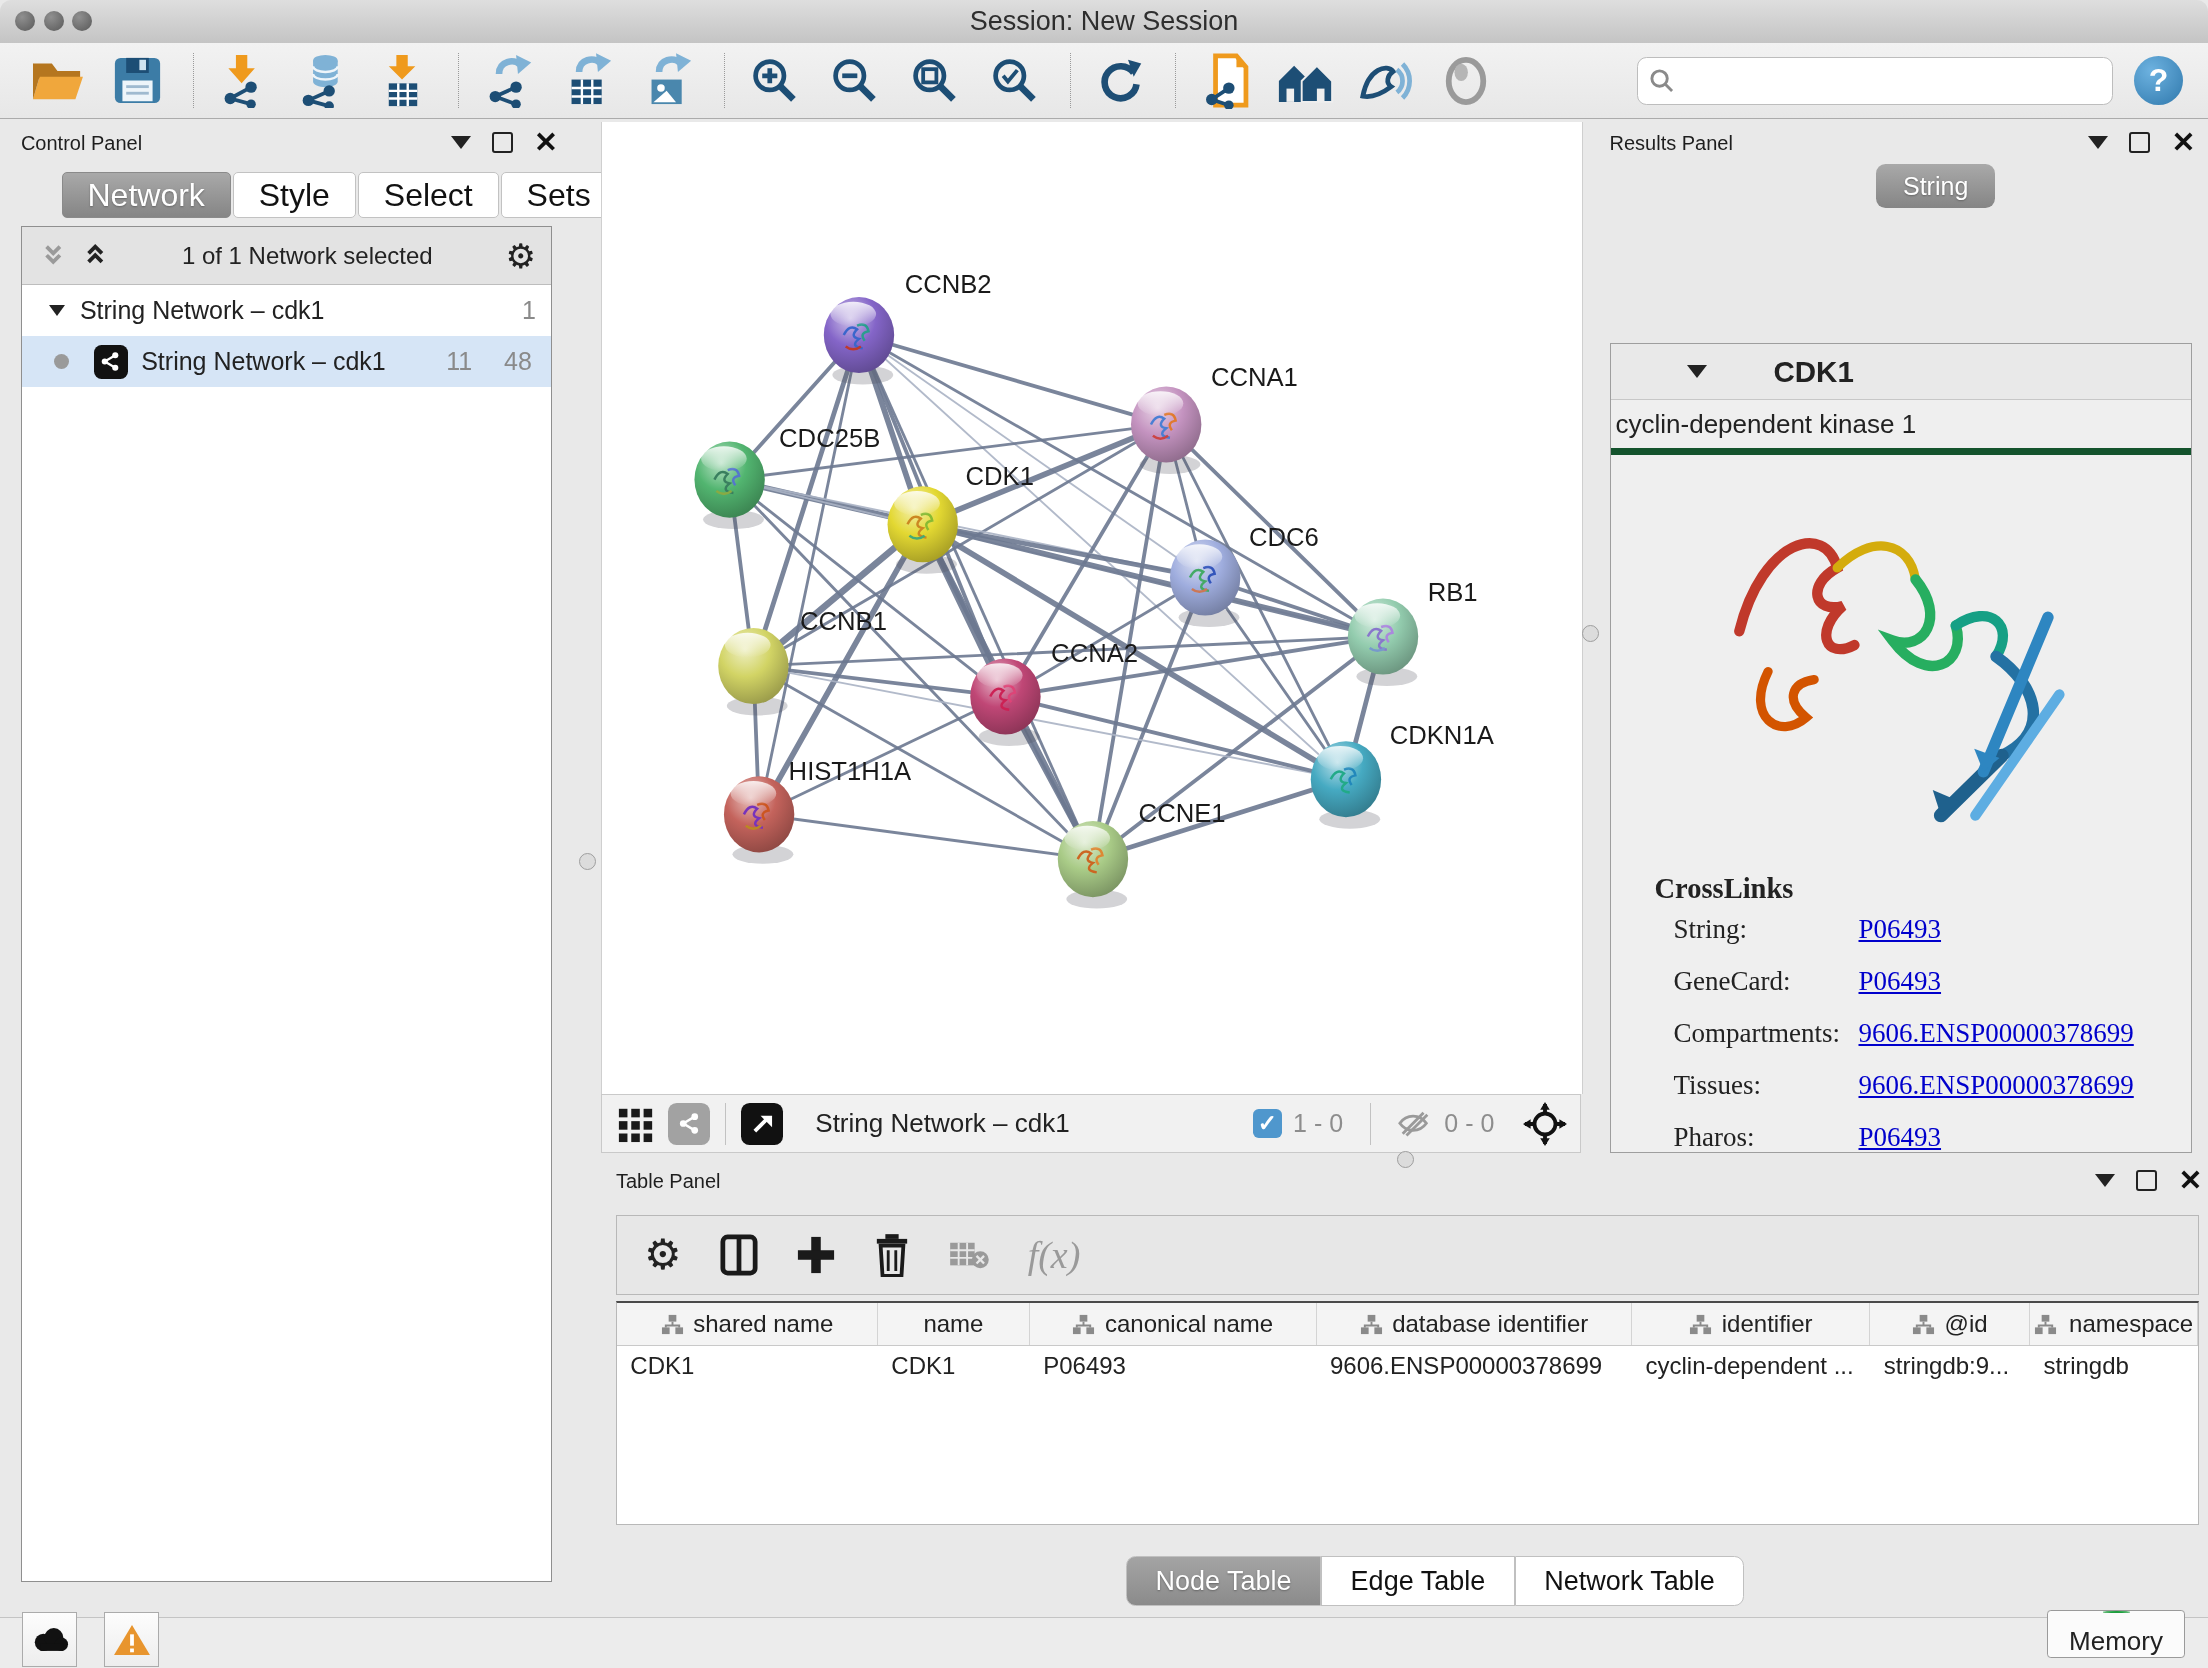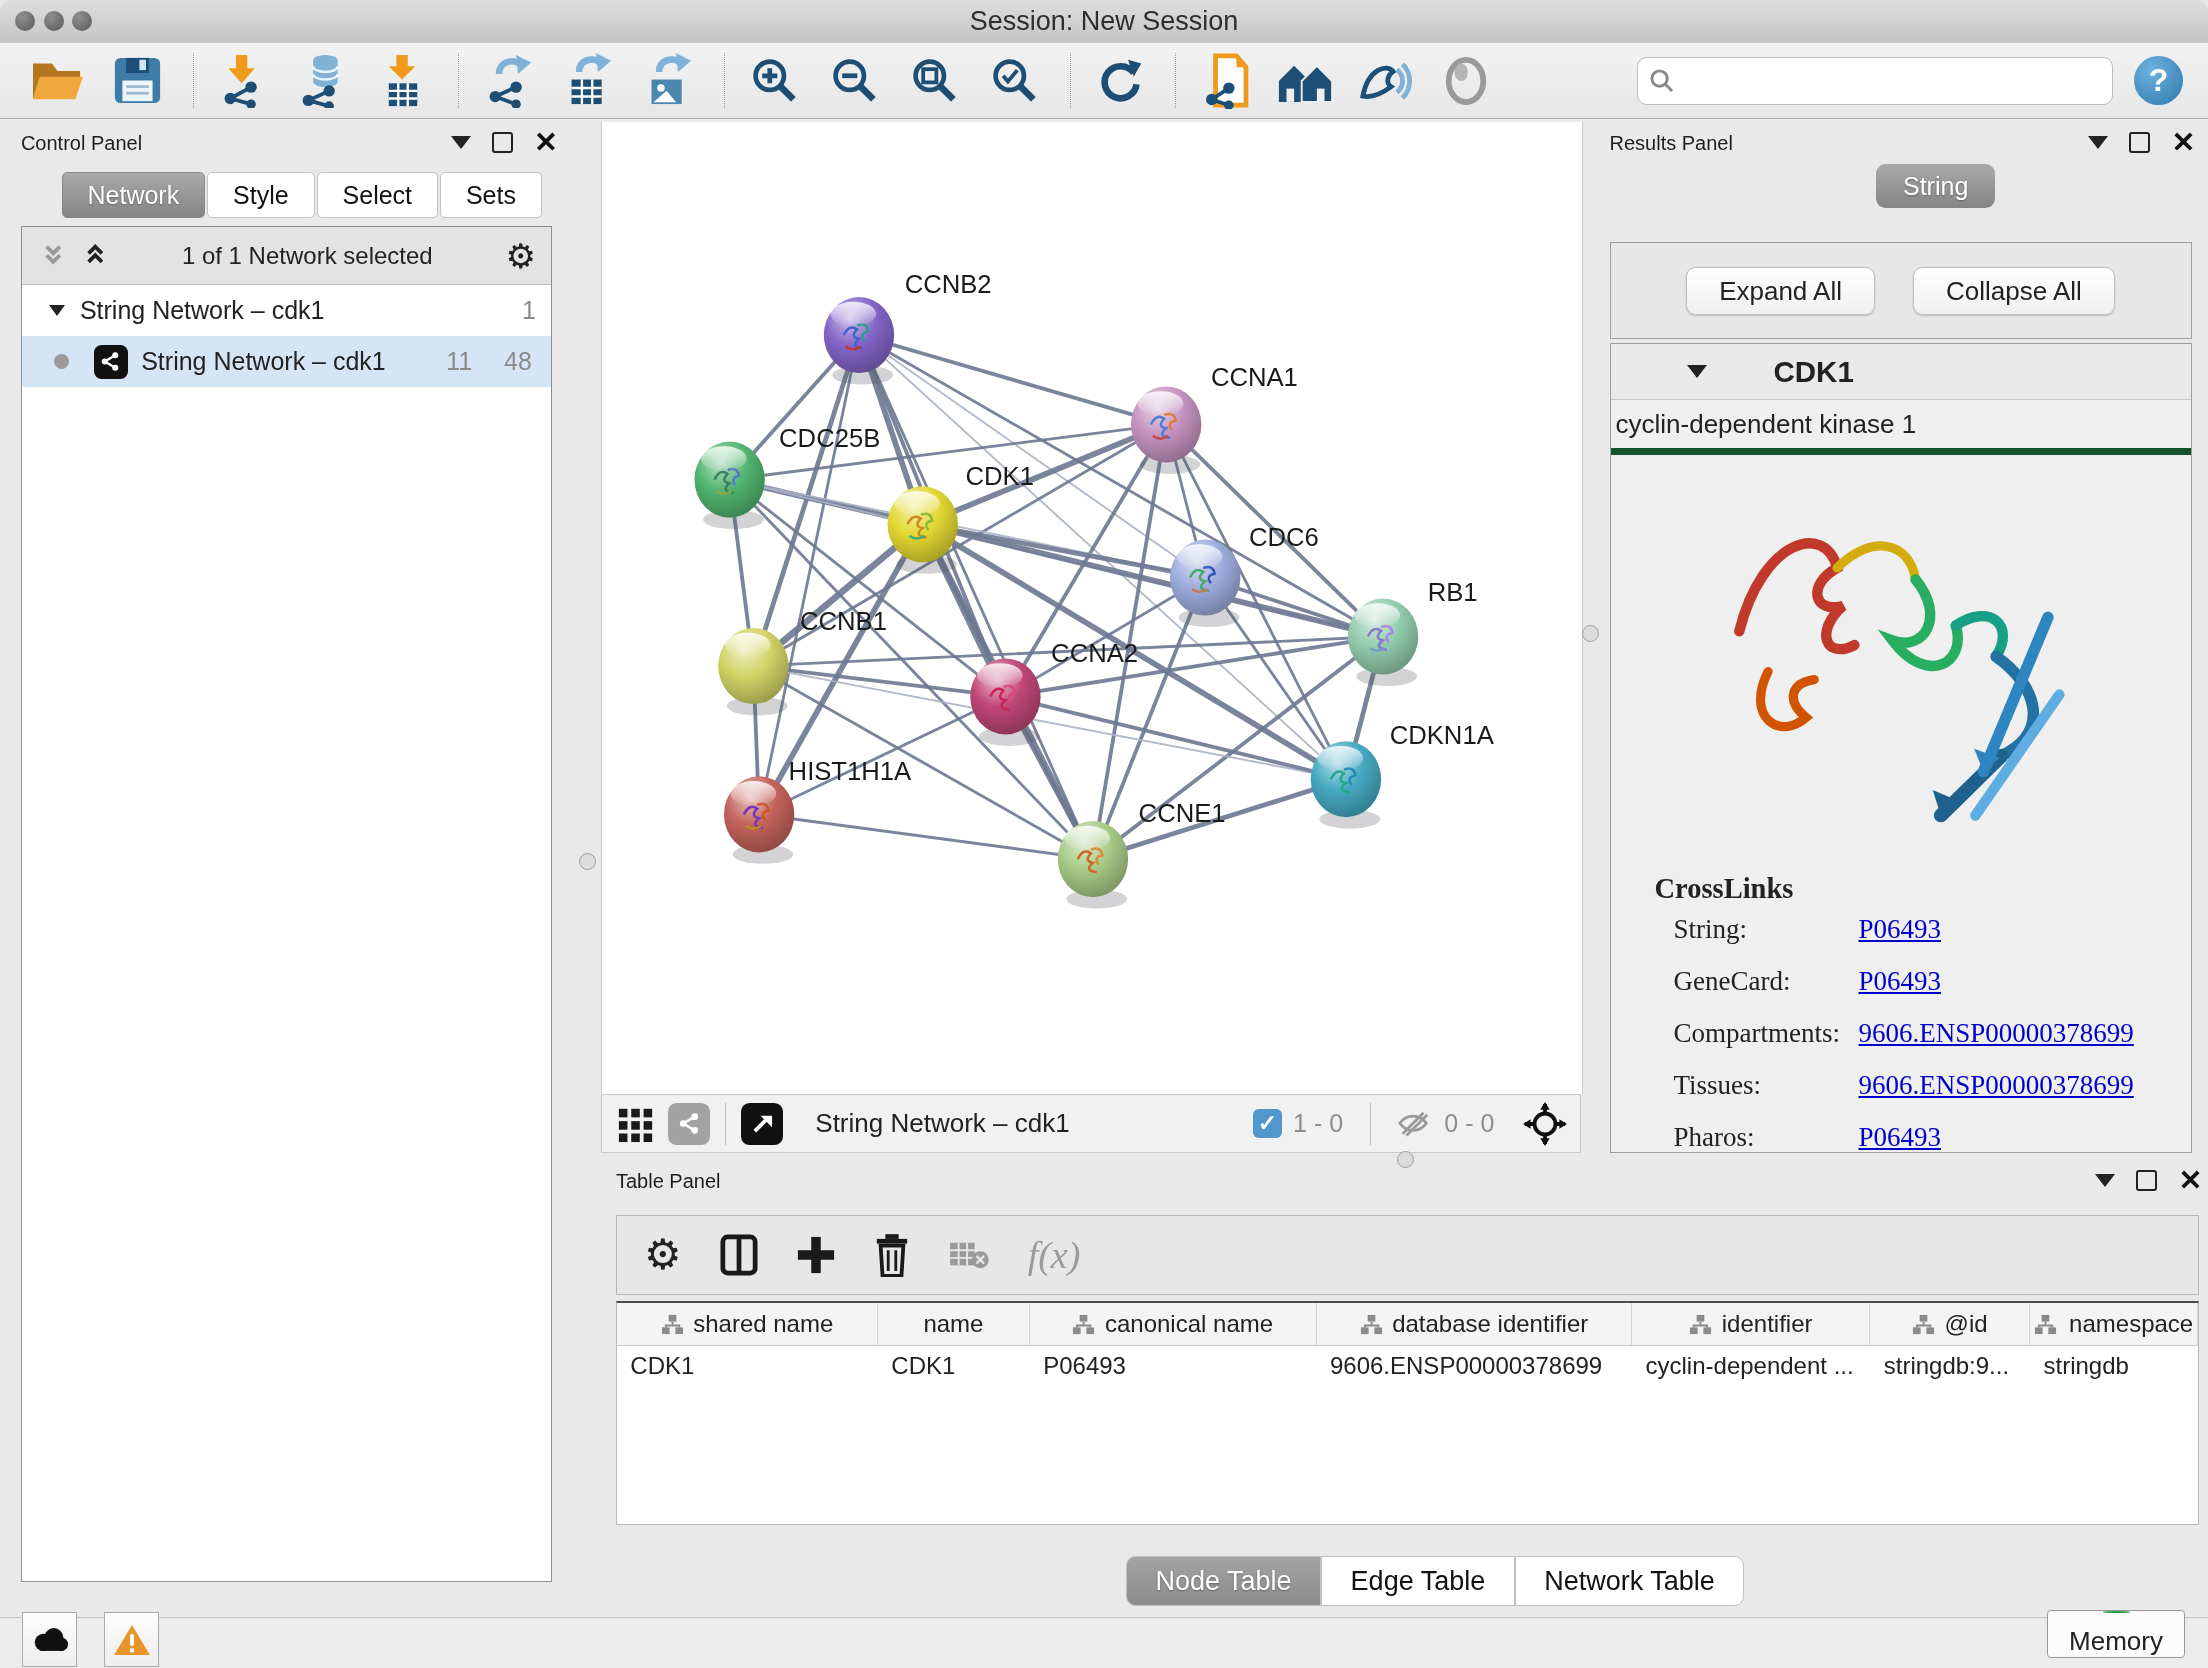--- a/index.html
+++ b/index.html
@@ -27,21 +27,21 @@
   
   .panel-title{font-size:20px;color:#1e1e1e;}
   .panel-btns{position:absolute;top:7.6px;display:flex;align-items:center;gap:21px;}
   .tri{width:0;height:0;border-left:10.5px solid transparent;border-right:10.5px solid transparent;
     border-top:13.3px solid #222;}
   .sqr{width:17px;height:17px;border:2.9px solid #222;border-radius:2.9px;}
   .xx{font-size:28.5px;font-weight:bold;color:#111;line-height:19px;}
   
   .ctrl{left:9.5px;top:124px;width:554px;height:1463px;}
   .tabs{position:absolute;left:52px;top:48px;display:flex;}
-  .tab{height:44px;line-height:44px;padding:0 25px;font-size:25px;background:#fff;
+  .tab{height:44px;line-height:44px;padding:0 25px;font-size:32px;background:#fff;
     border:1px solid #c2c2c2;border-radius:5px;margin-right:1.9px;color:#111;}
   .tab.sel{background:linear-gradient(#a9a9a9,#858585);color:#fff;text-shadow:0 1px 1.9px #666;border-color:#8a8a8a;}
   .ctrl-box{position:absolute;left:11.4px;top:102px;width:529px;height:1354px;
     border:1px solid #8f8f8f;background:#fff;}
   .selbar{height:57px;background:#e3e3e3;border-bottom:1px solid #bdbdbd;
     display:flex;align-items:center;font-size:24px;}
   .treerow{height:51px;display:flex;align-items:center;font-size:25px;}
   .treerow .cnt{color:#8a8a8a;}
   .rowsel{background:#d6e5f6;}
   .sharebadge{width:34px;height:34px;border-radius:7.6px;background:#111;display:flex;
@@ -575,24 +575,20 @@
 <div class="abs knob" style="left:1397px;top:1151px"></div>
 
 <div class="abs results">
   <div class="panel-title" style="position:absolute;left:9.5px;top:7.6px">Results Panel</div>
   <div class="panel-btns" style="right:5.7px">
     <div class="tri"></div>
     <div class="sqr"></div>
     <div class="xx">✕</div>
   </div>
   <div class="stringtab">String</div>
-  <div class="res-box1">
-    <div class="btn">Expand All</div>
-    <div class="btn">Collapse All</div>
-  </div>
   <div class="res-box2">
     <div class="gene-head">
       <div class="tri" style="margin:0 67px 0 76px"></div>
       <div class="gene-name">CDK1</div>
     </div>
     <div class="gene-desc">cyclin-dependent kinase 1</div>
     <svg width="399" height="380" viewBox="0 0 340 330" style="display:block;margin:15px auto 0">
       <g fill="none" stroke-linecap="round">
         <path d="M30 140 C50 60 105 45 115 85 C88 100 95 125 120 118 C95 140 105 165 130 152" stroke="#c0392b" stroke-width="9"></path>
         <path d="M55 175 C35 215 65 235 88 215 C70 200 75 185 95 182" stroke="#d35400" stroke-width="8"></path>

